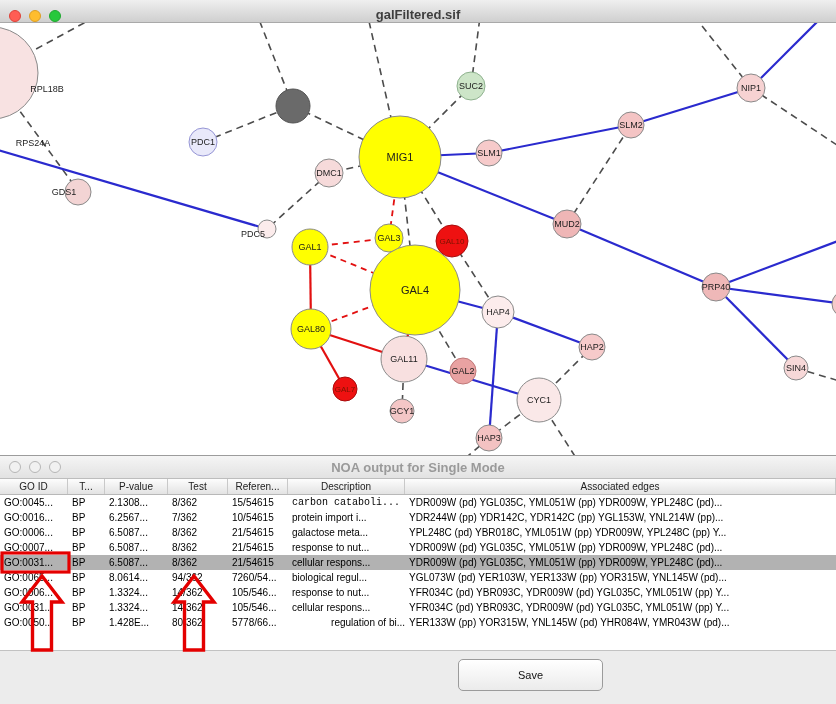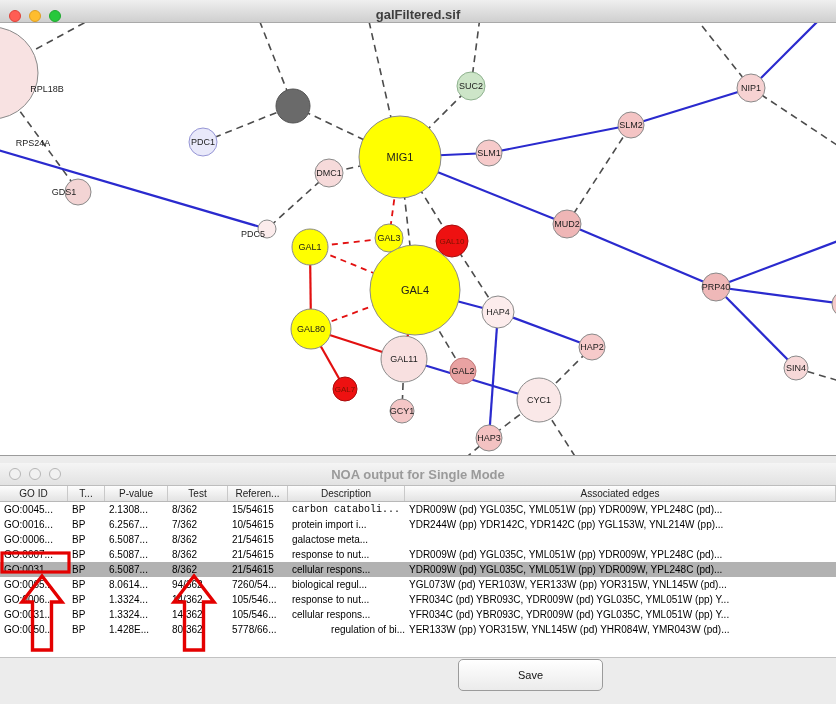--- a/index.html
+++ b/index.html
@@ -5,21 +5,21 @@
   html,body{margin:0;padding:0;}
   body{
     width:836px;height:704px;position:relative;overflow:hidden;
     background:#e8e8e8;font-family:"Liberation Sans",sans-serif;
   }
   .win{position:absolute;left:0;width:836px;}
   .graph-win{top:0;height:455px;background:#fff;}
   .noa-win{top:455px;height:249px;background:#ececec;border-top:1px solid #9c9c9c;box-sizing:border-box;}
   .titlebar{height:23px;display:flex;align-items:center;position:relative;border-bottom:1px solid #a9a9a9;box-sizing:border-box;}
   .titlebar.active{background:linear-gradient(#efefef,#cfcfcf);align-items:flex-end;}
-  .titlebar.inactive{background:linear-gradient(#f5f5f5,#e2e2e2);border-bottom-color:#bdbdbd;margin-top:7px;}
+  .titlebar.inactive{background:linear-gradient(#f5f5f5,#e2e2e2);border-bottom-color:#bdbdbd;}
   .title{position:absolute;left:0;right:0;text-align:center;font-size:13px;font-weight:bold;pointer-events:none;}
   .active .title{color:#3e3e3e;}
   .inactive .title{color:#9a9a9a;}
   .lights{display:flex;gap:8px;margin-left:9px;z-index:1;}
   .light{width:12px;height:12px;border-radius:50%;box-sizing:border-box;display:inline-block;}
   .light.red{background:#ff5d54;border:1px solid #de4138;}
   .light.yellow{background:#ffbd2d;border:1px solid #dd9e22;}
   .light.green{background:#27c83c;border:1px solid #1ea82f;}
   .light.gray{background:#f1f1f1;border:1px solid #b6b6b6;}
   .canvas{height:432px;background:#fff;overflow:hidden;}
@@ -199,20 +199,21 @@
         <div class="tcell" style="width: 117px;">protein import i...</div>
         <div class="tcell" style="width: 431px;">YDR244W (pp) YDR142C, YDR142C (pp) YGL153W, YNL214W (pp)...</div>
       </div>
       <div class="trow">
         <div class="tcell" style="width: 68px;">GO:0006...</div>
         <div class="tcell" style="width: 37px;">BP</div>
         <div class="tcell" style="width: 63px;">6.5087...</div>
         <div class="tcell" style="width: 60px;">8/362</div>
         <div class="tcell" style="width: 60px;">21/54615</div>
         <div class="tcell" style="width: 117px;">galactose meta...</div>
+        <div class="tcell" style="width: 431px;">YPL248C (pd) YBR018C, YML051W (pp) YDR009W, YPL248C (pp) Y...</div>
       </div>
       <div class="trow">
         <div class="tcell" style="width: 68px;">GO:0007...</div>
         <div class="tcell" style="width: 37px;">BP</div>
         <div class="tcell" style="width: 63px;">6.5087...</div>
         <div class="tcell" style="width: 60px;">8/362</div>
         <div class="tcell" style="width: 60px;">21/54615</div>
         <div class="tcell" style="width: 117px;">response to nut...</div>
         <div class="tcell" style="width: 431px;">YDR009W (pd) YGL035C, YML051W (pp) YDR009W, YPL248C (pd)...</div>
       </div>

